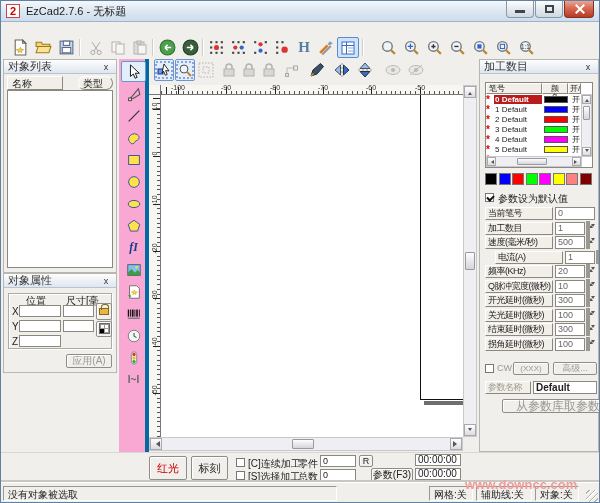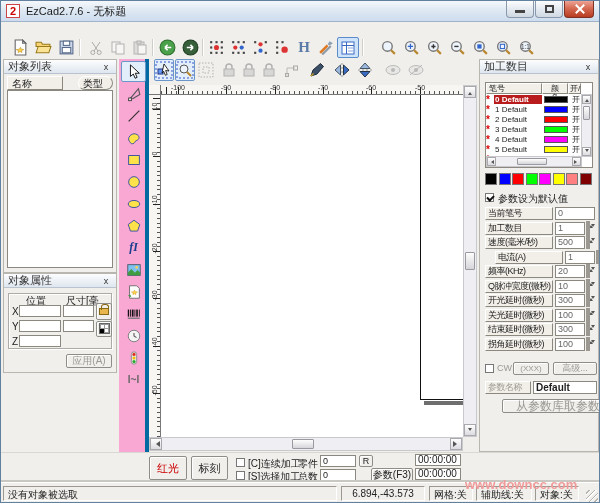--- a/index.html
+++ b/index.html
@@ -750,21 +750,20 @@
     <span class="inp" style="left:319px; top:2px; width:36px; height:12px; color:#222;">0</span>
     <span class="inp" style="left:319px; top:16px; width:36px; height:12px; color:#222;">0</span>
     <div class="btn3" style="left:358px; top:2px; width:14px; height:12px; line-height:10px; font-size:9px;">R</div>
     <div class="btn3" style="left:370px; top:15px; width:42px; height:14px; line-height:12px; font-size:10px;">参数(F3)</div>
     <span class="inp" style="left:414px; top:1px; width:46px; height:12px; color:#222; font-size:10px;">00:00:00</span>
     <span class="inp" style="left:414px; top:15px; width:46px; height:12px; color:#222; font-size:10px;">00:00:00</span>
   </div>
 
   <div class="statusbar">
     <div class="scell" style="left:2px; width:334px;">没有对象被选取</div>
-    <div class="scell" style="left:340px; width:84px; text-align:center;">6.894,-43.573</div>
     <div class="scell" style="left:428px; width:44px;">网格:关</div>
     <div class="scell" style="left:475px; width:56px;">辅助线:关</div>
     <div class="scell" style="left:534px; width:44px;">对象:关</div>
     <div class="grip"></div>
   </div>
 
   <div class="wm2" style="color: rgb(242, 155, 155);">www.downcc.com</div>
 
 </div>
 

